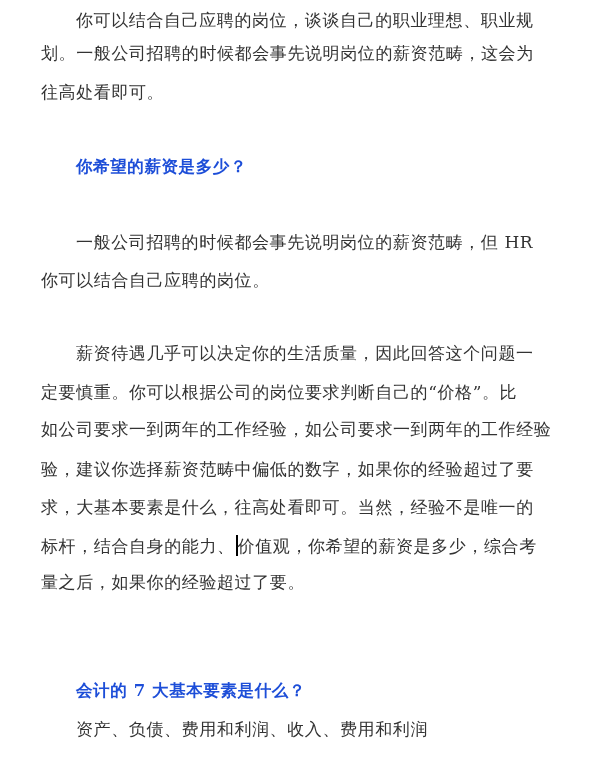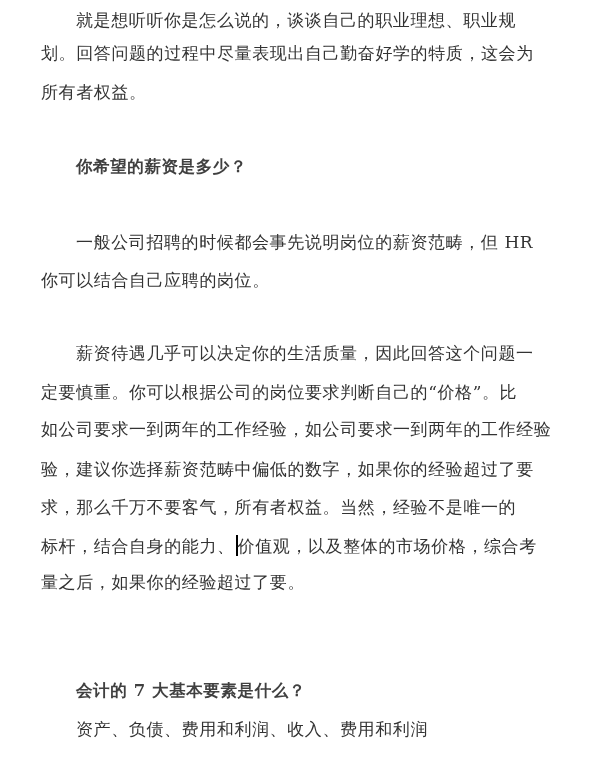--- a/index.html
+++ b/index.html
@@ -6,44 +6,44 @@
   body {
     width: 602px; height: 761px; overflow: hidden; position: relative;
     font-family: "DejaVu Serif", "Liberation Serif", serif;
     color: #333333;
   }
   .line {
     position: absolute; left: 41px; font-size: 17px; line-height: 20px;
     white-space: nowrap; letter-spacing: 0.6px;
   }
   .indent { left: 76px; }
-  .red { color: #404040; font-weight: bold; font-size: 16.5px; }
+  .red { color: #1d4ed8; font-weight: bold; font-size: 16.5px; }
   .caret {
     display: inline-block; width: 2px; height: 21px; background: #000;
     vertical-align: -4px; margin-left: 1px;
   }
 </style>
 </head>
 <body>
 
 <div>
-  <div class="line indent" style="top:10px">就是想听听你是怎么说的，谈谈自己的职业理想、职业规</div>
-  <div class="line" style="top:43px">划。回答问题的过程中尽量表现出自己勤奋好学的特质，这会为</div>
-  <div class="line" style="top:82px">所有者权益。</div>
+  <div class="line indent" style="top:10px">你可以结合自己应聘的岗位，谈谈自己的职业理想、职业规</div>
+  <div class="line" style="top:43px">划。一般公司招聘的时候都会事先说明岗位的薪资范畴，这会为</div>
+  <div class="line" style="top:82px">往高处看即可。</div>
 
   <div class="line indent red" style="top:157px">你希望的薪资是多少？</div>
 
   <div class="line indent" style="top:232px">一般公司招聘的时候都会事先说明岗位的薪资范畴，但 HR</div>
   <div class="line" style="top:270px">你可以结合自己应聘的岗位。</div>
 
   <div class="line indent" style="top:343px">薪资待遇几乎可以决定你的生活质量，因此回答这个问题一</div>
   <div class="line" style="top:382px">定要慎重。你可以根据公司的岗位要求判断自己的“价格”。比</div>
   <div class="line" style="top:419px">如公司要求一到两年的工作经验，如公司要求一到两年的工作经验</div>
   <div class="line" style="top:459px">验，建议你选择薪资范畴中偏低的数字，如果你的经验超过了要</div>
-  <div class="line" style="top:497px">求，那么千万不要客气，所有者权益。当然，经验不是唯一的</div>
+  <div class="line" style="top:497px">求，大基本要素是什么，往高处看即可。当然，经验不是唯一的</div>
   <div class="line" style="top:535px">
-    <span>标杆，结合自身的能力、</span><span class="caret"></span><span>价值观，以及整体的市场价格，综合考</span>
+    <span>标杆，结合自身的能力、</span><span class="caret"></span><span>价值观，你希望的薪资是多少，综合考</span>
   </div>
   <div class="line" style="top:572px">量之后，如果你的经验超过了要。</div>
 
   <div class="line indent red" style="top:681px">会计的 7 大基本要素是什么？</div>
   <div class="line indent" style="top:719px">资产、负债、费用和利润、收入、费用和利润</div>
 </div>
 
 </body></html>

